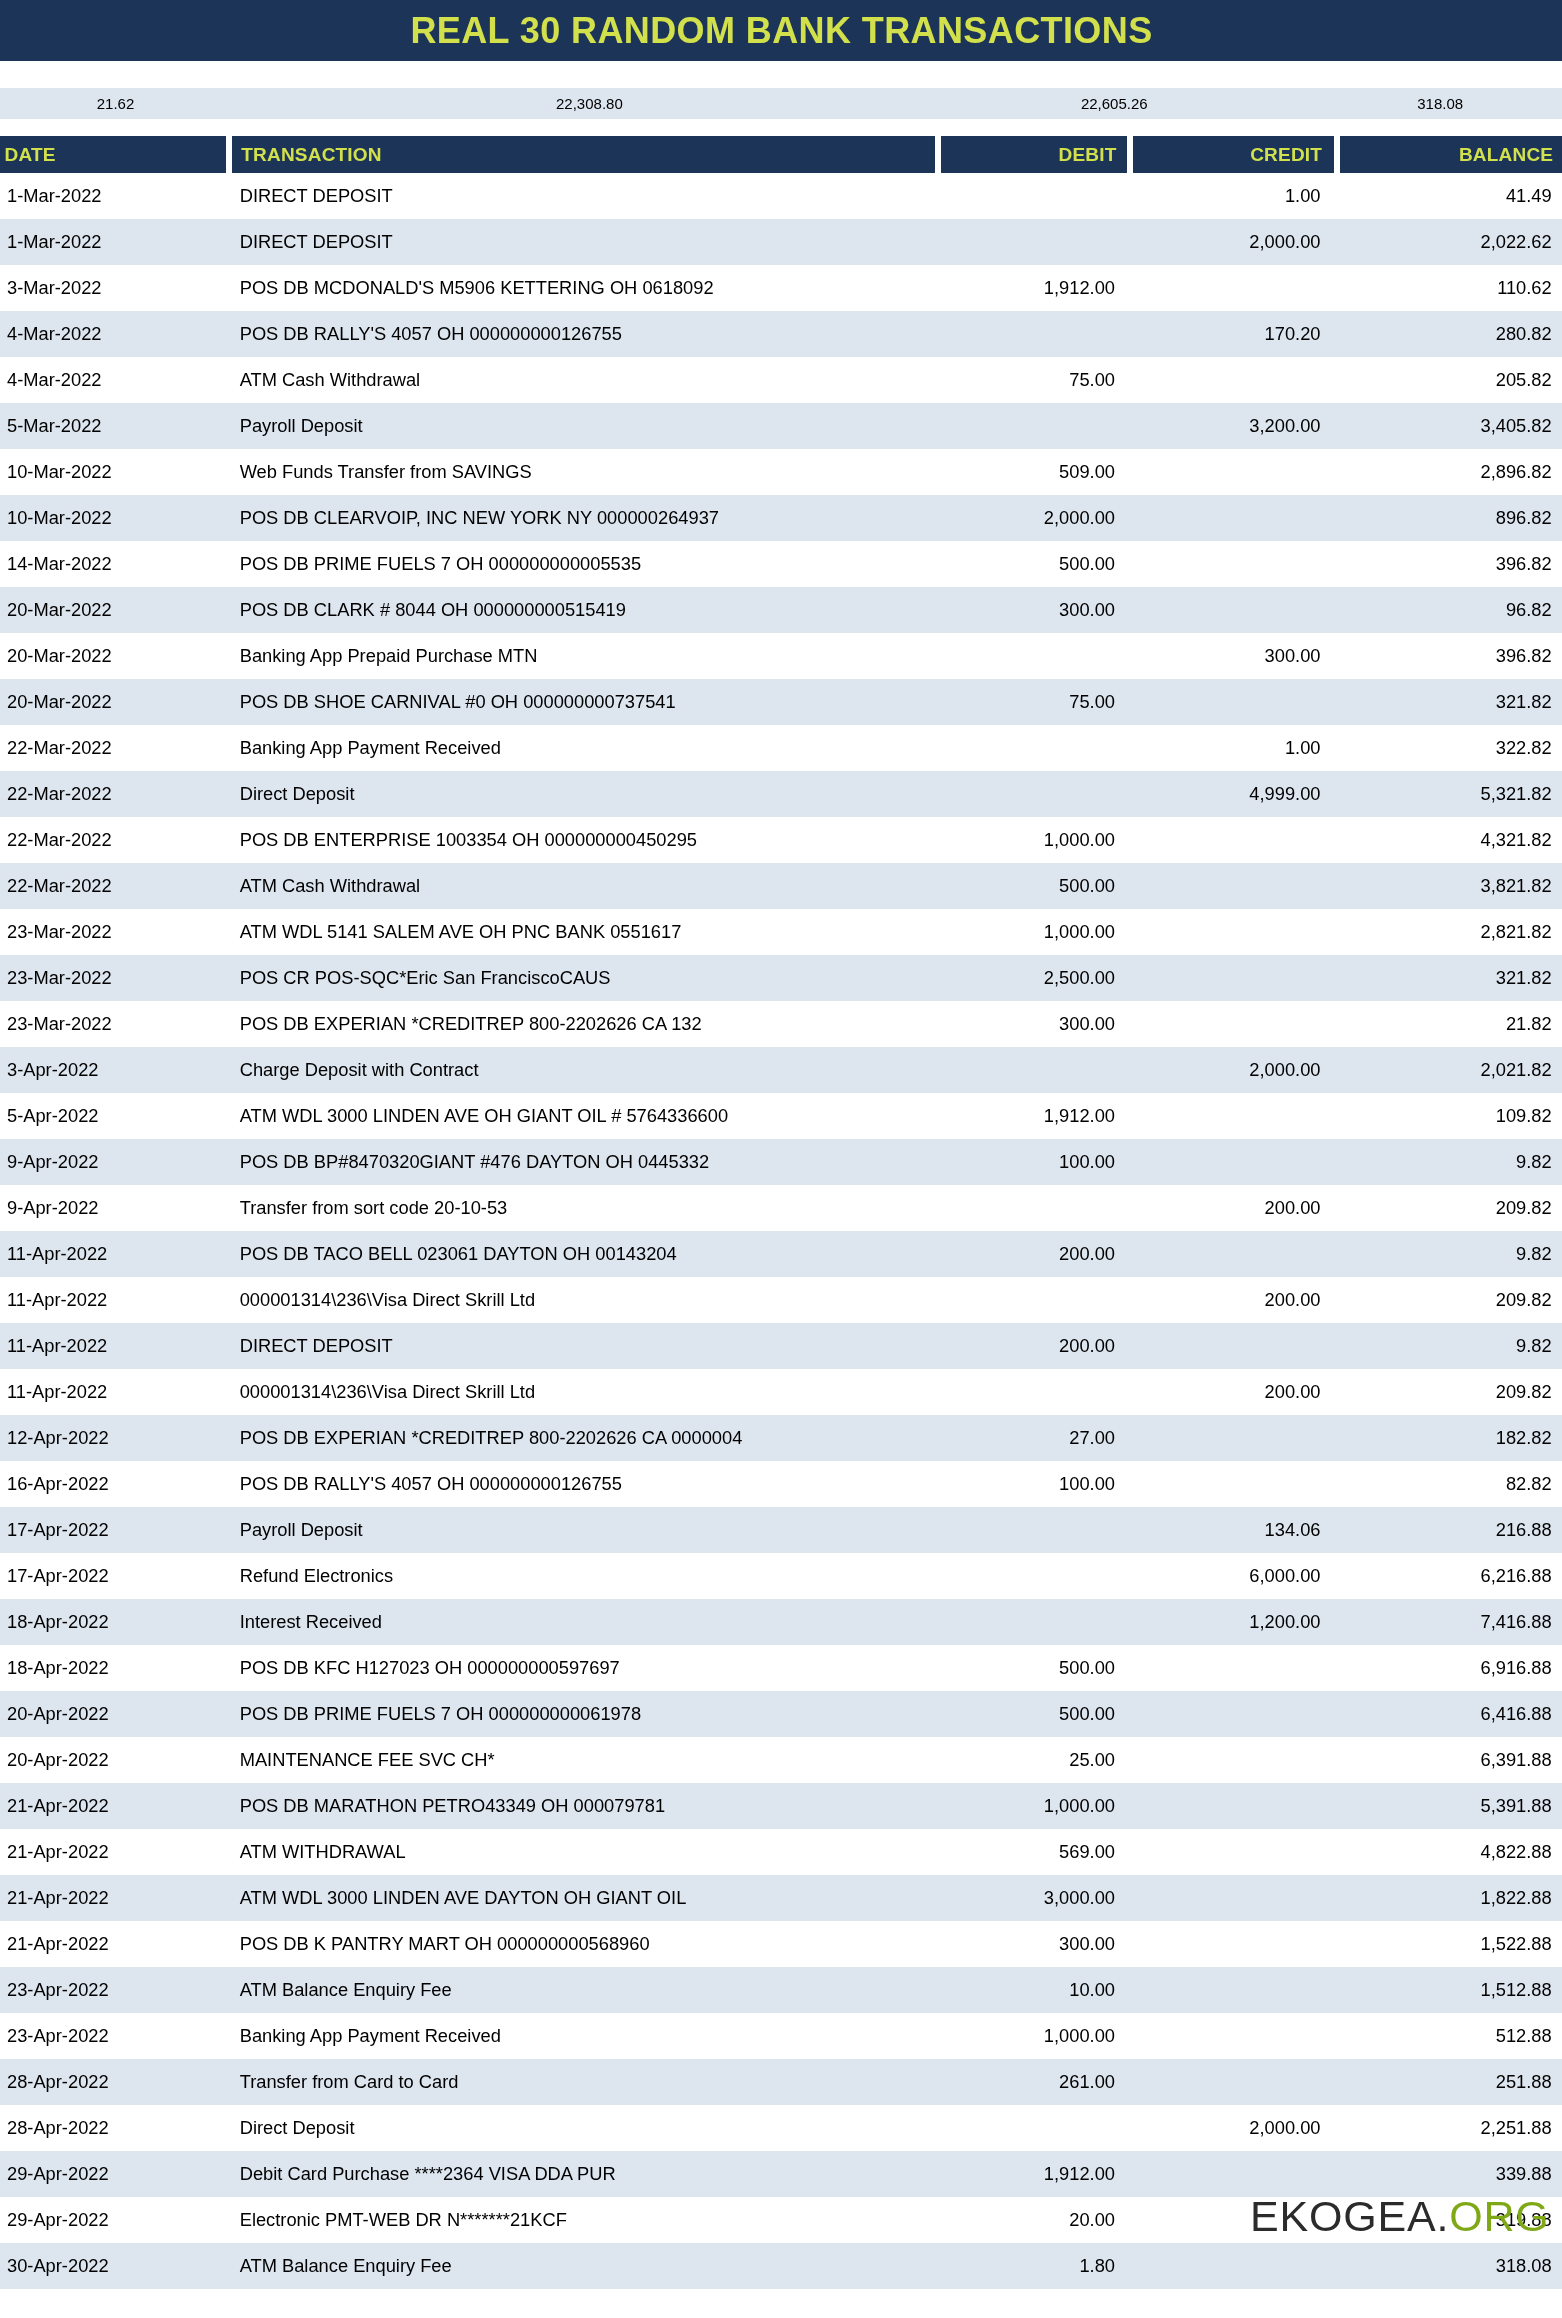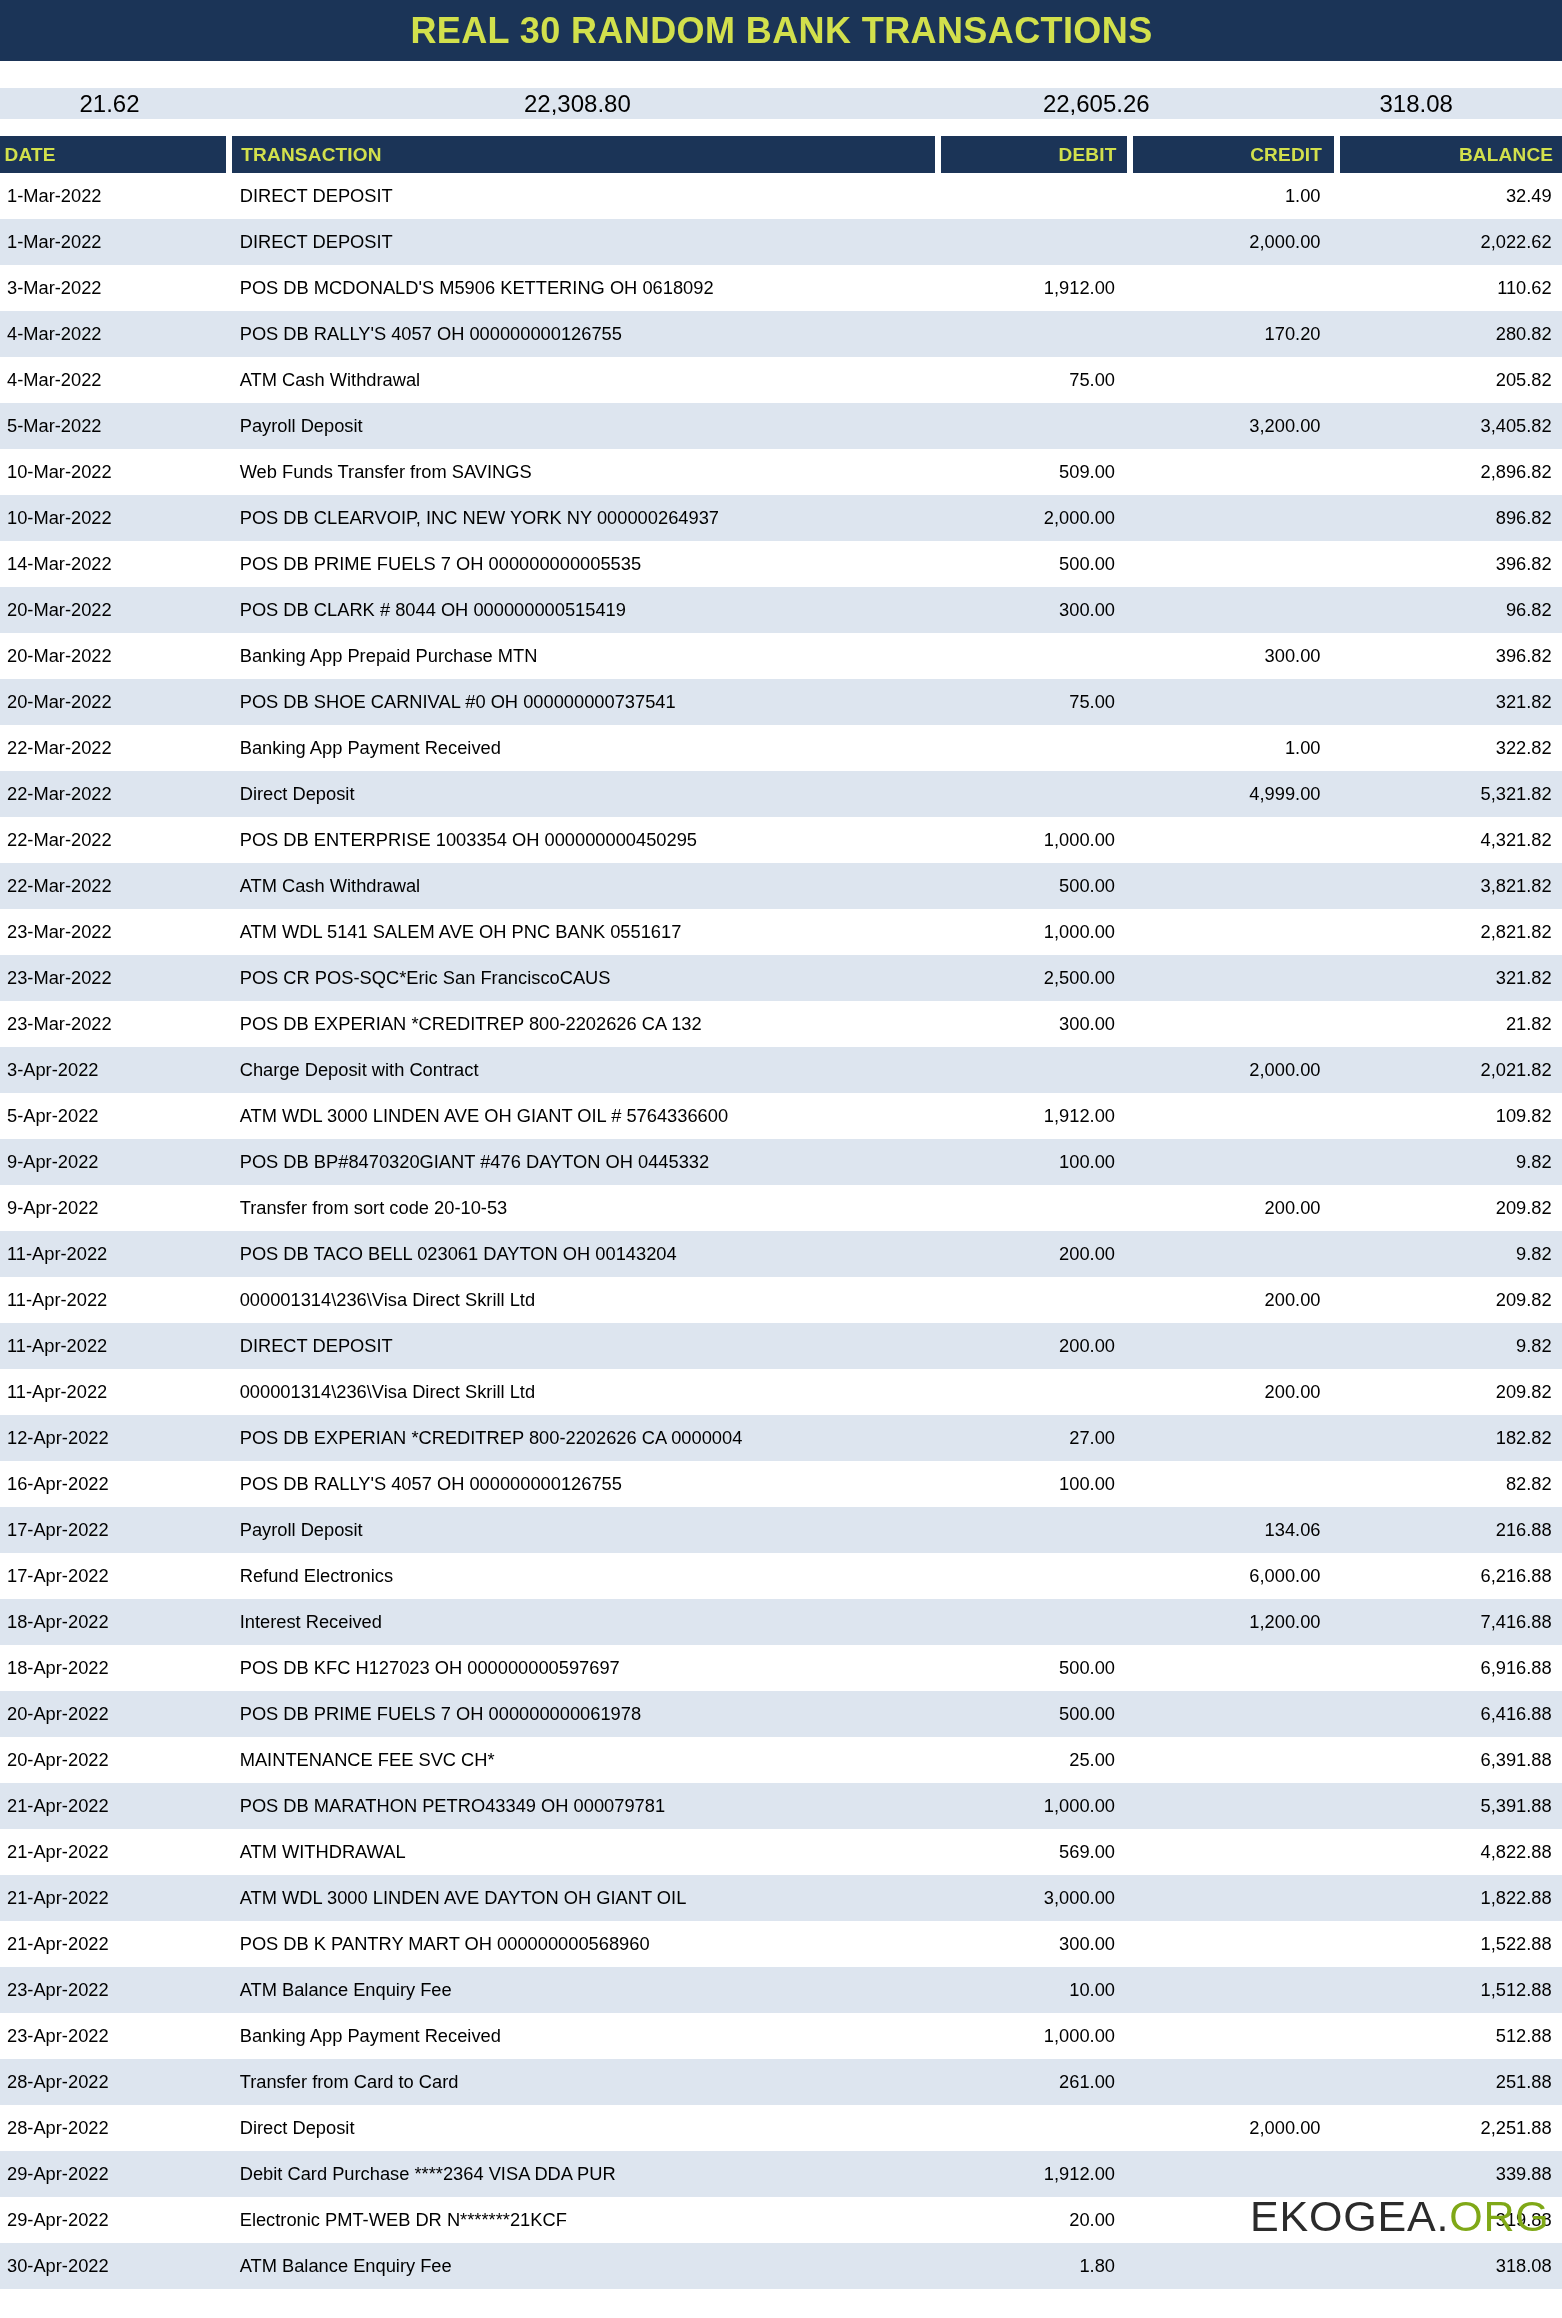--- a/index.html
+++ b/index.html
@@ -57,24 +57,25 @@
 
   .c-open    { flex: 0 0 219px; }
   .c-debits  { flex: 0 0 703px; }
   .c-credits { flex: 0 0 321px; }
   .c-closing { flex: 0 0 305px; }
 
   .sum-val {
     display: flex;
     align-items: center;
     justify-content: center;
-    font-size: 24px;
+    font-size: 15px;
     color: #000000;
     background: #dde5ef;
     height: 31px;
+    margin-left: 6px;
   }
 
   #summary-gap { height: 17px; background: #ffffff; }
 
   
   #txn-table { width: 1563px; }
 
   .thead-row {
     display: flex;
     width: 1563px;
@@ -180,21 +181,21 @@
   <div id="txn-body">
       <div class="trow">
         <div class="td col-date">1-Mar-2022</div>
         <div class="gap col-gap1"></div>
         <div class="td col-txn">DIRECT DEPOSIT</div>
         <div class="gap col-gap2"></div>
         <div class="td col-debit"></div>
         <div class="gap col-gap3"></div>
         <div class="td col-credit">1.00</div>
         <div class="gap col-gap4"></div>
-        <div class="td col-balance">32.49</div>
+        <div class="td col-balance">41.49</div>
       </div>
       <div class="trow alt">
         <div class="td col-date">1-Mar-2022</div>
         <div class="gap col-gap1"></div>
         <div class="td col-txn">DIRECT DEPOSIT</div>
         <div class="gap col-gap2"></div>
         <div class="td col-debit"></div>
         <div class="gap col-gap3"></div>
         <div class="td col-credit">2,000.00</div>
         <div class="gap col-gap4"></div>

